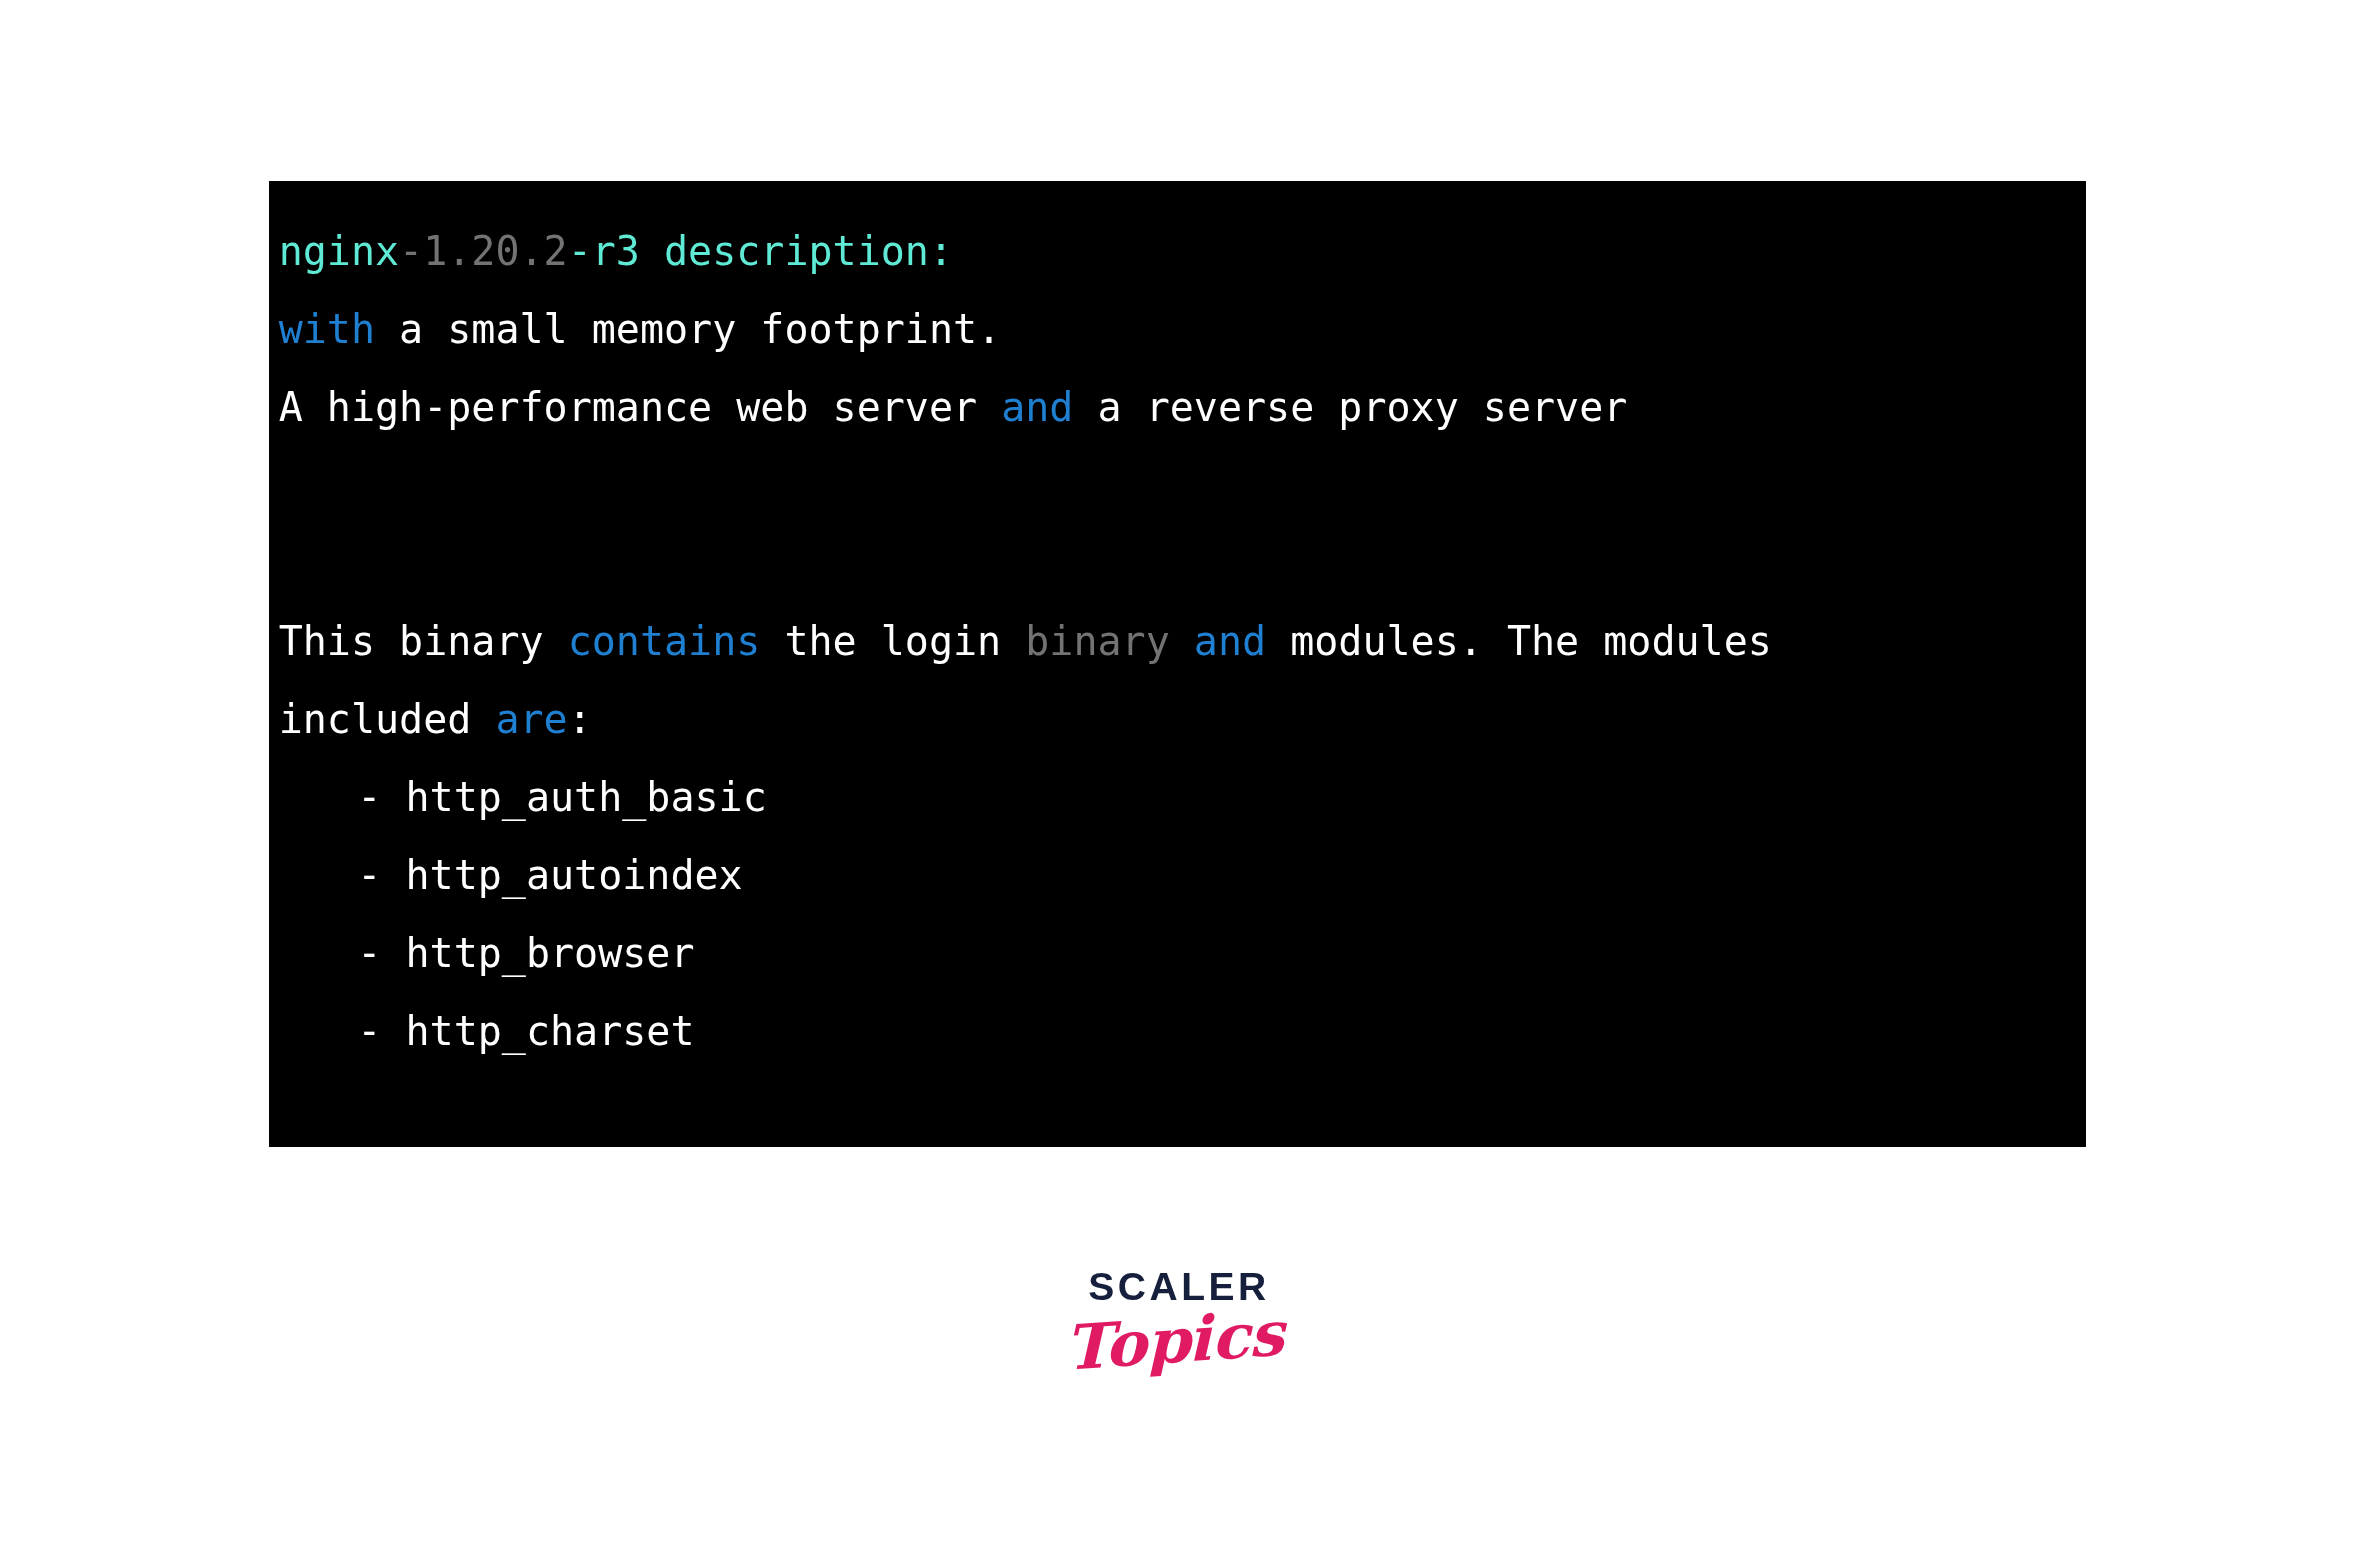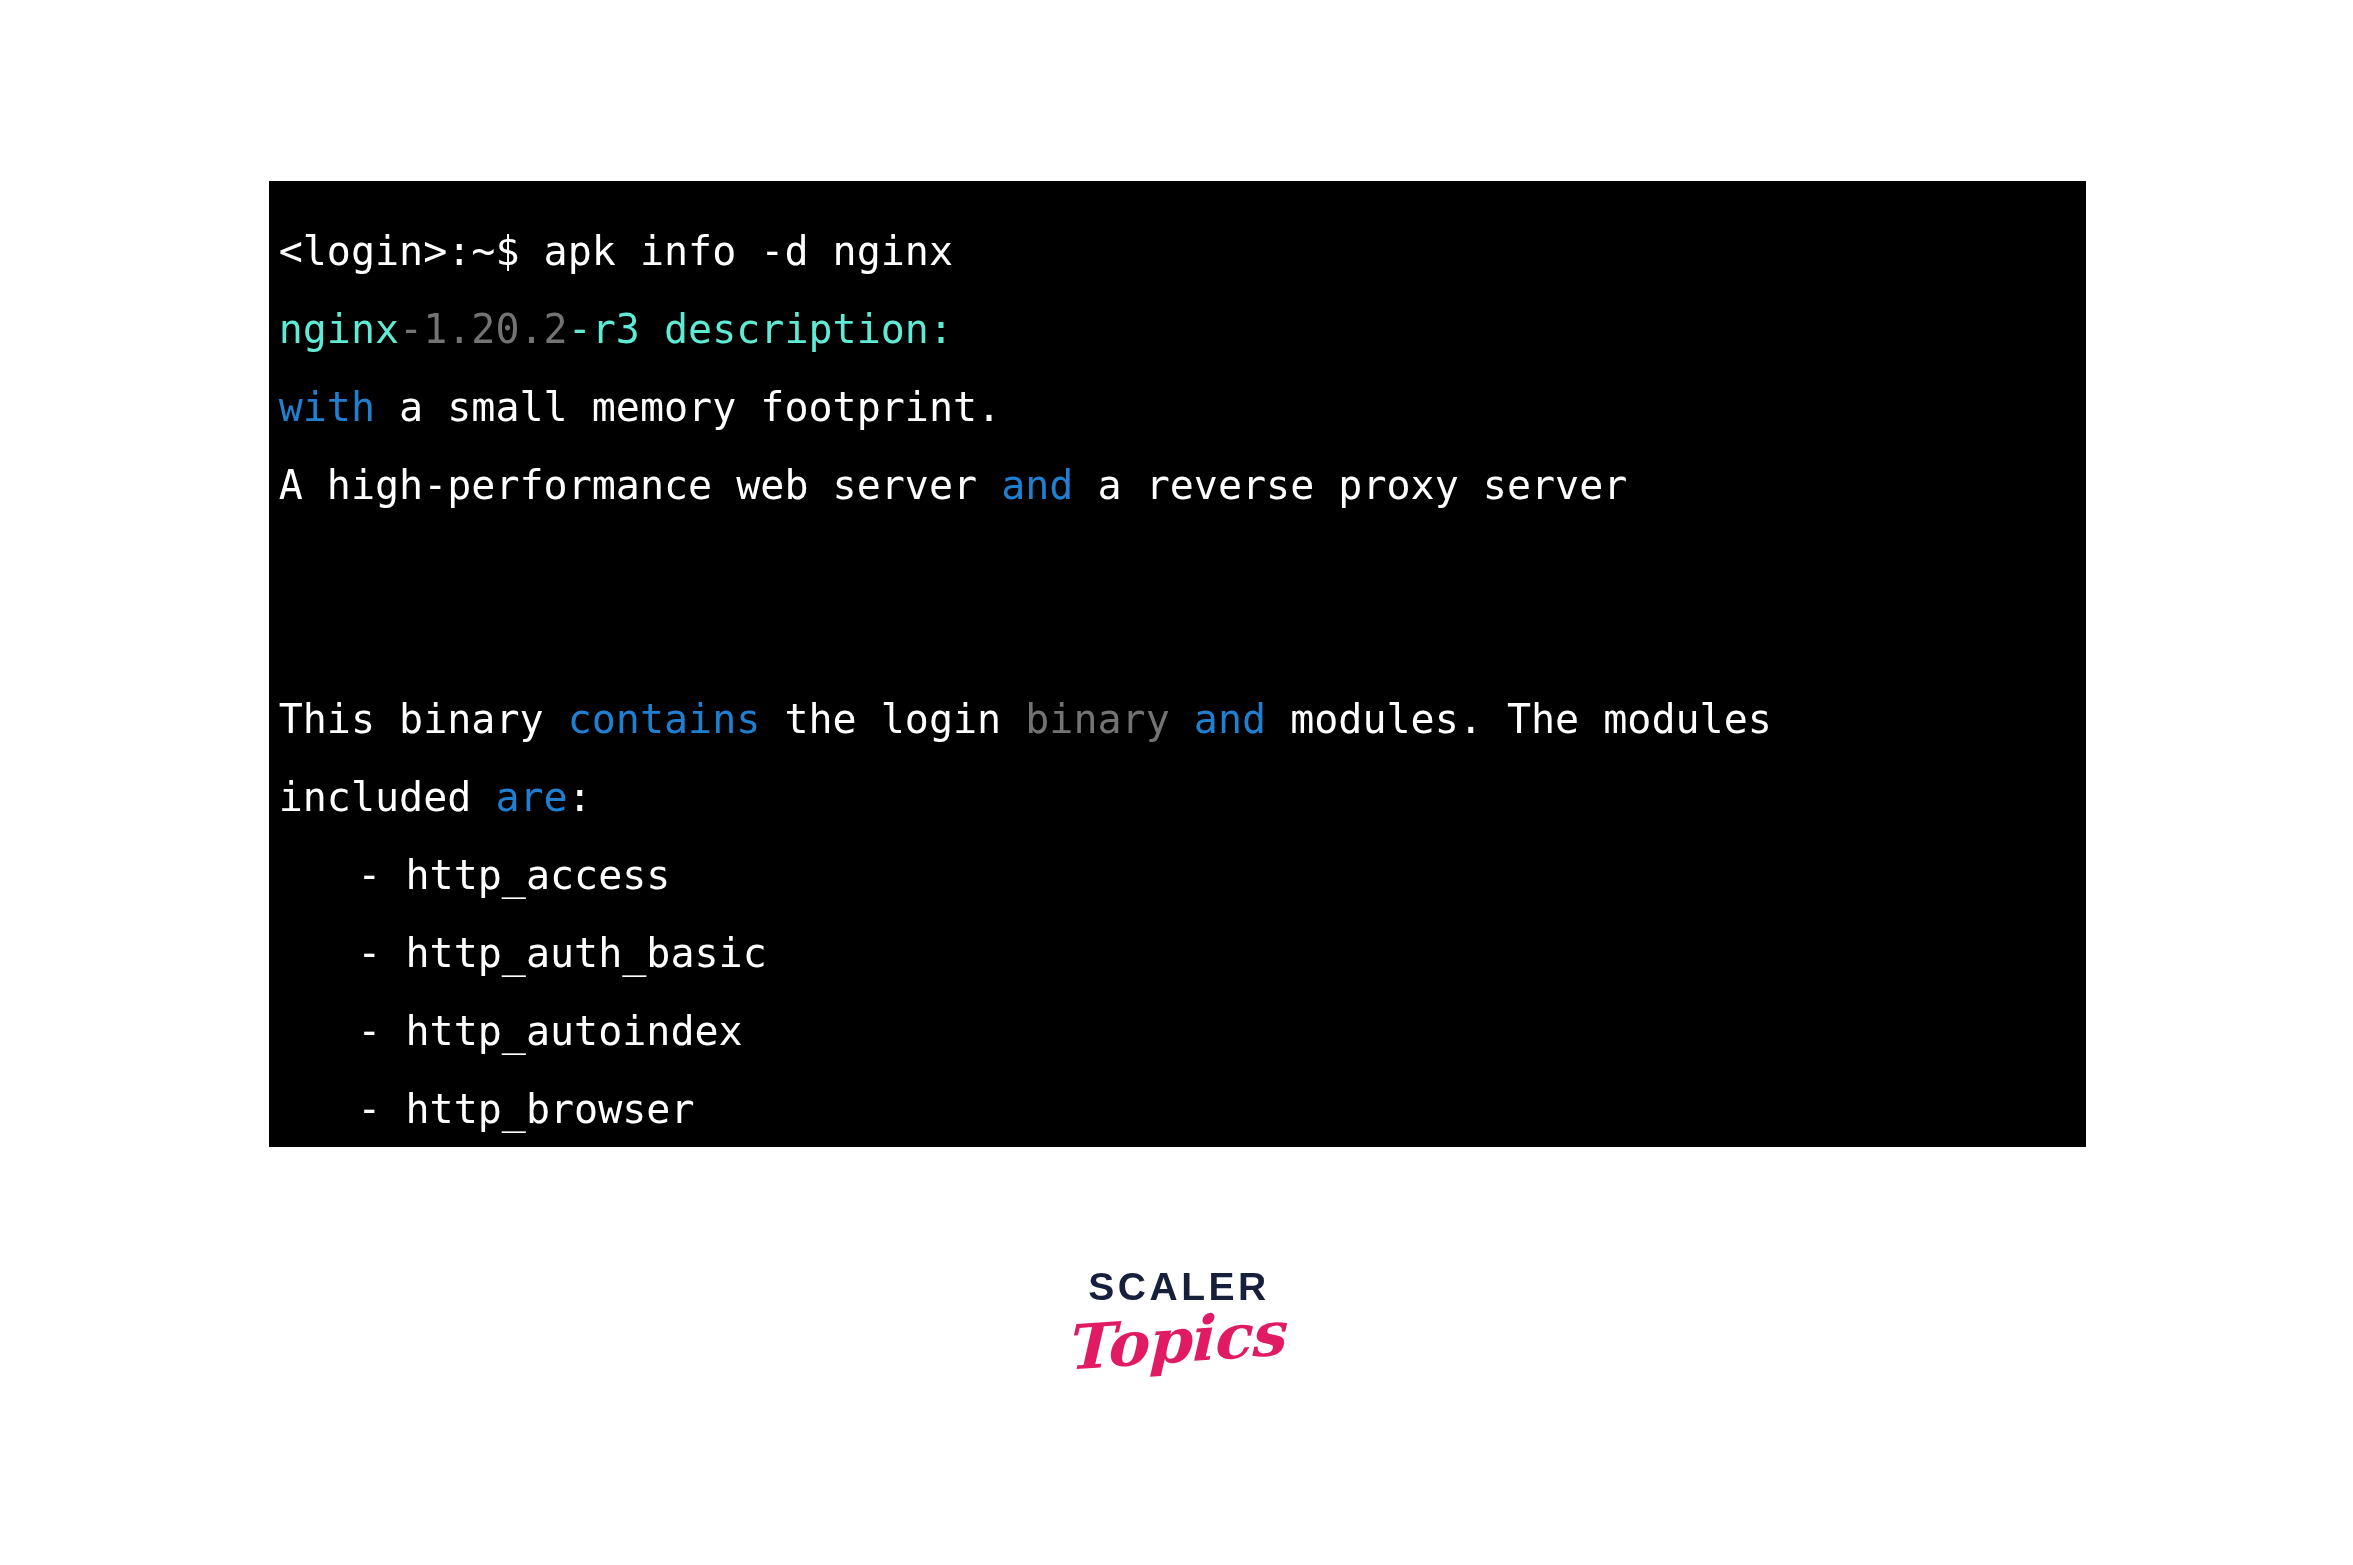--- a/index.html
+++ b/index.html
@@ -78,36 +78,34 @@
     display: inline-block;
     transform: skewX(-6deg) rotate(-4deg);
     letter-spacing: -0.7px;
   }
 </style>
 </head>
 <body>
 
 <div id="terminal">
 
-  <div class="term-line"><span>&lt;login&gt;:~$</span><span> apk info -d nginx</span></div>
 
   <div class="term-line"><span class="tok-white">nginx</span><span class="kw-pink">-1.20.2</span><span class="tok-white">-r3 description:</span></div>
 
   <div class="term-line"><span class="kw-blue">with</span><span> a small memory footprint.</span></div>
 
   <div class="term-line"><span>A high-performance web server </span><span class="kw-blue">and</span><span> a reverse proxy server</span></div>
 
   <div class="term-line blank"></div>
   <div class="term-line blank"></div>
 
   <div class="term-line"><span>This binary </span><span class="kw-blue">contains</span><span> the login </span><span class="kw-pink">binary</span><span> </span><span class="kw-blue">and</span><span> modules. The modules</span></div>
 
   <div class="term-line"><span>included </span><span class="kw-blue">are</span><span>:</span></div>
 
-  <div class="term-line indent">  - http_access</div>
   <div class="term-line indent">  - http_auth_basic</div>
   <div class="term-line indent">  - http_autoindex</div>
   <div class="term-line indent">  - http_browser</div>
   <div class="term-line indent">  - http_charset</div>
 
 </div>
 
 <div id="logo">
   <span id="logo-scaler">SCALER</span>
   <span id="logo-topics-wrap"><span id="logo-topics">Topics</span></span>

